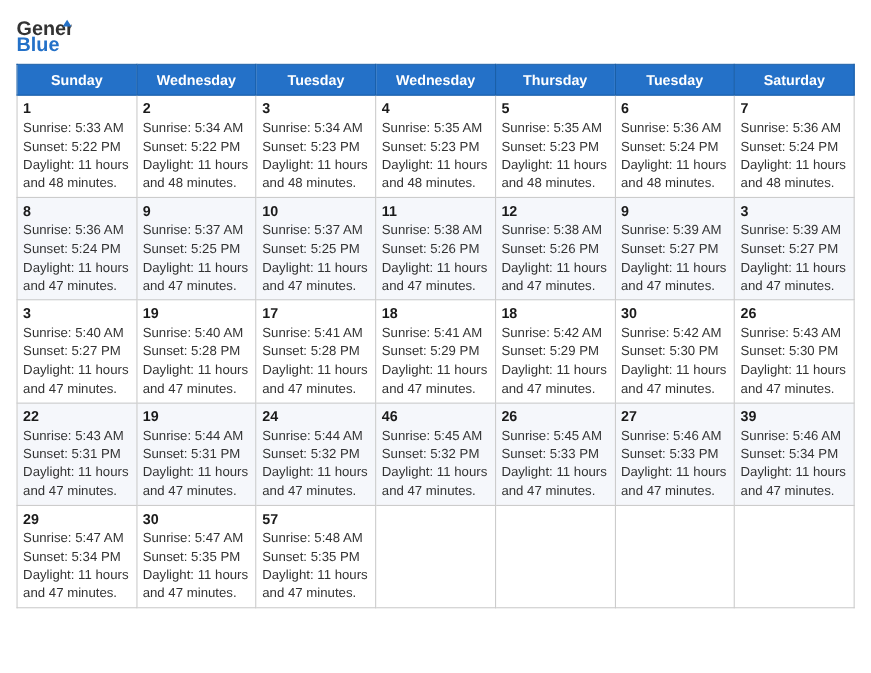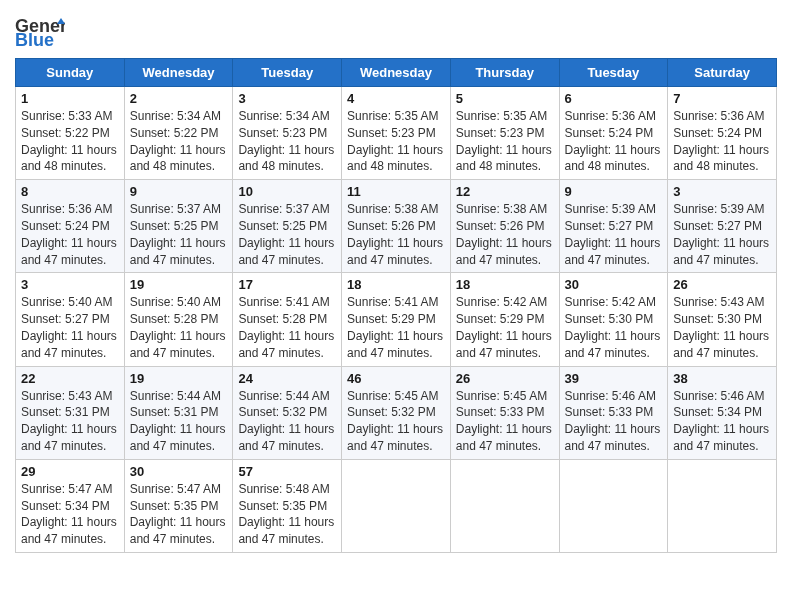--- a/index.html
+++ b/index.html
@@ -213,25 +213,25 @@
         </td>
         <td>
           <span class="day-number">46</span>
           <span class="day-detail">Sunrise: 5:45 AM<br>Sunset: 5:32 PM<br>Daylight: 11 hours and 47 minutes.</span>
         </td>
         <td>
           <span class="day-number">26</span>
           <span class="day-detail">Sunrise: 5:45 AM<br>Sunset: 5:33 PM<br>Daylight: 11 hours and 47 minutes.</span>
         </td>
         <td>
+          <span class="day-number">27</span>
+          <span class="day-detail">Sunrise: 5:46 AM<br>Sunset: 5:33 PM<br>Daylight: 11 hours and 47 minutes.</span>
+        </td>
+        <td>
           <span class="day-number">39</span>
-          <span class="day-detail">Sunrise: 5:46 AM<br>Sunset: 5:33 PM<br>Daylight: 11 hours and 47 minutes.</span>
-        </td>
-        <td>
-          <span class="day-number">38</span>
           <span class="day-detail">Sunrise: 5:46 AM<br>Sunset: 5:34 PM<br>Daylight: 11 hours and 47 minutes.</span>
         </td>
       </tr>
       <tr>
         <td>
           <span class="day-number">29</span>
           <span class="day-detail">Sunrise: 5:47 AM<br>Sunset: 5:34 PM<br>Daylight: 11 hours and 47 minutes.</span>
         </td>
         <td>
           <span class="day-number">30</span>

